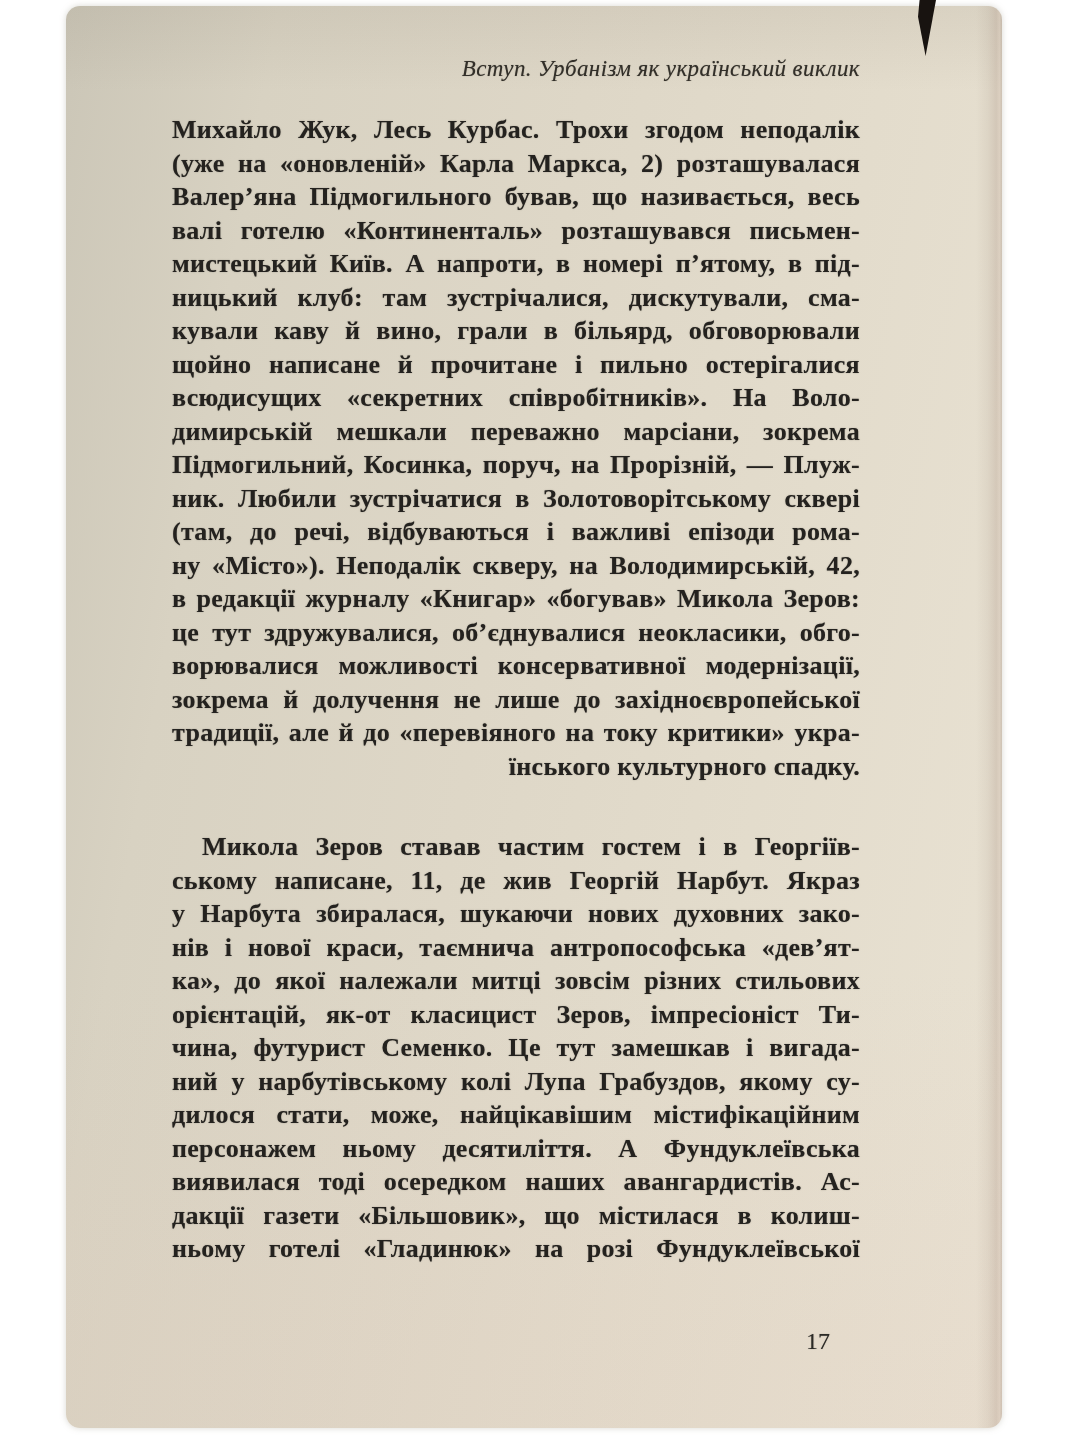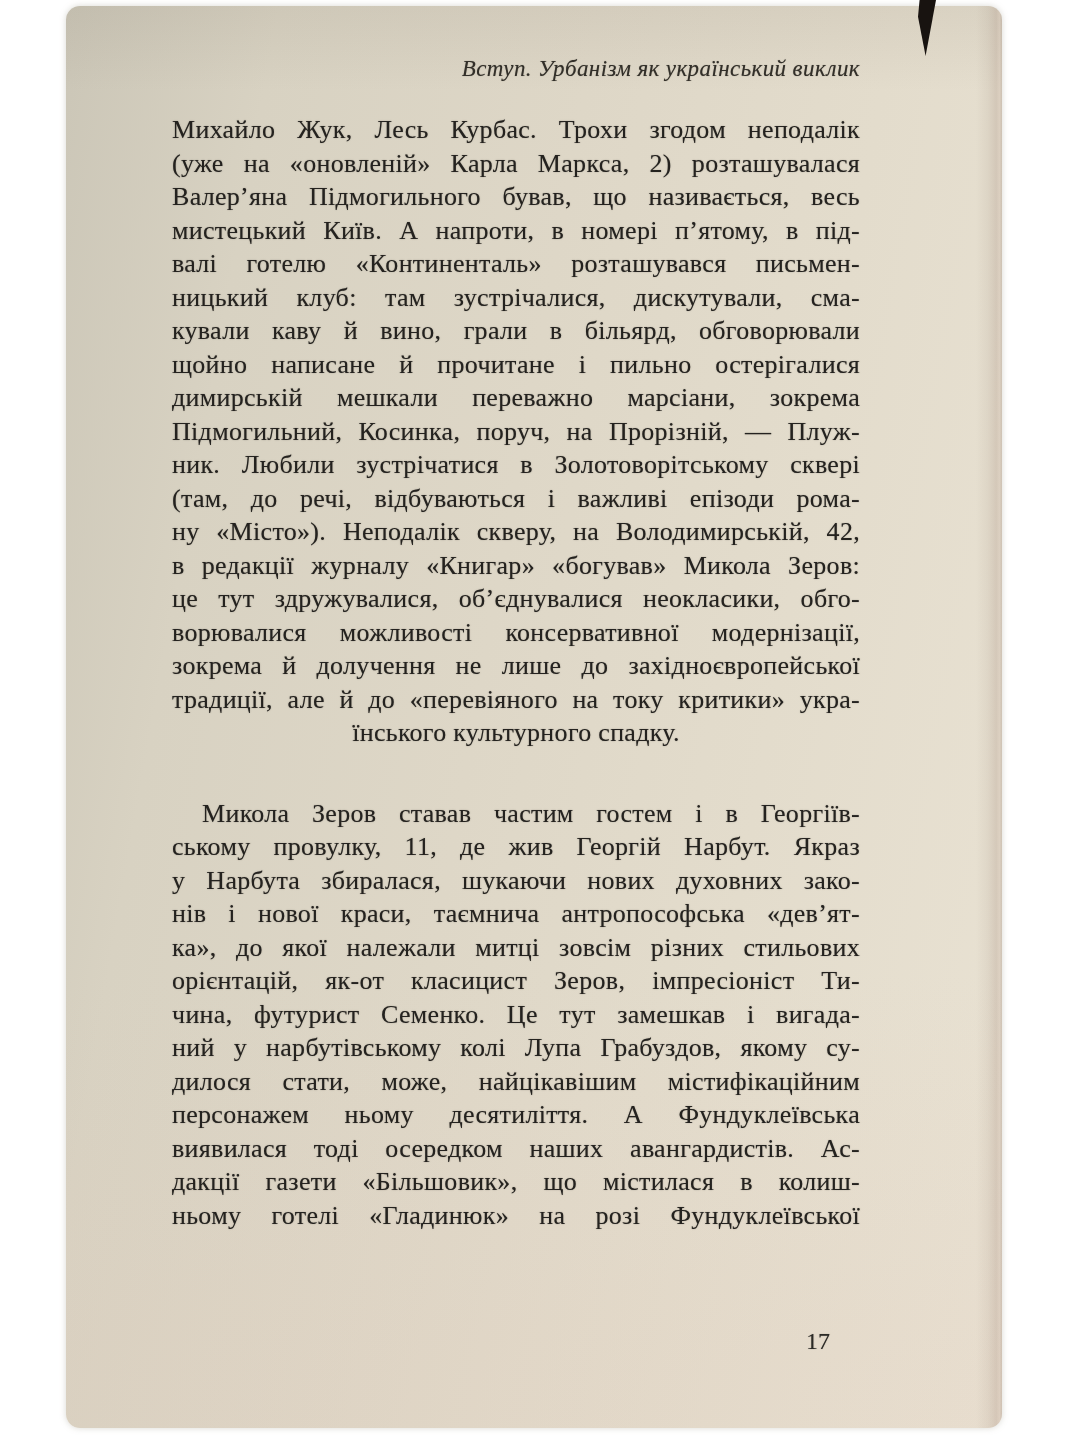--- a/index.html
+++ b/index.html
@@ -77,33 +77,33 @@
     position: absolute;
     top: 107px;
     left: 106px;
     width: 688px;
     font-size: 26px;
     line-height: 33.5px;
     letter-spacing: 0.3px;
     color: #24221f;
     text-shadow: 0 0 1.2px rgba(60,55,48,0.5);
   }
-  .body-text .line { width: 100%; }
+  .body-text .line { width: 100%; font-weight: bold; }
   .body-text .line.justify {
     text-align: justify;
     text-align-last: justify;
   }
   .body-text .line.indent {
     text-align: justify;
     text-align-last: justify;
     text-indent: 30px;
     margin-top: 47px;
   }
   .body-text .line.left {
-    text-align: center;
+    text-align: right;
   }
   .page-number {
     position: absolute;
     top: 1322px;
     left: 76px;
     width: 688px;
     text-align: right;
     font-size: 24px;
     color: #2b2a26;
     text-shadow: 0 0 1px rgba(70,64,55,0.5);
@@ -112,38 +112,39 @@
 </head>
 <body>
 
 <div class="photo">
   <div class="page">
     <div class="running-header">Вступ. Урбанізм як український виклик</div>
     <div class="body-text" id="body-text">
         <div class="line justify">Михайло Жук, Лесь Курбас. Трохи згодом неподалік</div>
         <div class="line justify">(уже на «оновленій» Карла Маркса, 2) розташувалася</div>
         <div class="line justify">Валер’яна Підмогильного бував, що називається, весь</div>
+        <div class="line justify">валі готелю «Континенталь» розташувався письмен-</div>
         <div class="line justify">мистецький Київ. А напроти, в номері п’ятому, в під-</div>
-        <div class="line justify">валі готелю «Континенталь» розташувався письмен-</div>
         <div class="line justify">ницький клуб: там зустрічалися, дискутували, сма-</div>
         <div class="line justify">кували каву й вино, грали в більярд, обговорювали</div>
         <div class="line justify">щойно написане й прочитане і пильно остерігалися</div>
+        <div class="line justify">всюдисущих «секретних співробітників». На Воло-</div>
         <div class="line justify">димирській мешкали переважно марсіани, зокрема</div>
         <div class="line justify">Підмогильний, Косинка, поруч, на Прорізній, — Плуж-</div>
         <div class="line justify">ник. Любили зустрічатися в Золотоворітському сквері</div>
         <div class="line justify">(там, до речі, відбуваються і важливі епізоди рома-</div>
         <div class="line justify">ну «Місто»). Неподалік скверу, на Володимирській, 42,</div>
         <div class="line justify">в редакції журналу «Книгар» «богував» Микола Зеров:</div>
         <div class="line justify">це тут здружувалися, об’єднувалися неокласики, обго-</div>
         <div class="line justify">ворювалися можливості консервативної модернізації,</div>
         <div class="line justify">зокрема й долучення не лише до західноєвропейської</div>
         <div class="line justify">традиції, але й до «перевіяного на току критики» укра-</div>
         <div class="line left">їнського культурного спадку.</div>
         <div class="line indent">Микола Зеров ставав частим гостем і в Георгіїв-</div>
-        <div class="line justify">ському провулку, 11, де жив Георгій Нарбут. Якраз</div>
+        <div class="line justify">ському написане, 11, де жив Георгій Нарбут. Якраз</div>
         <div class="line justify">у Нарбута збиралася, шукаючи нових духовних зако-</div>
         <div class="line justify">нів і нової краси, таємнича антропософська «дев’ят-</div>
         <div class="line justify">ка», до якої належали митці зовсім різних стильових</div>
         <div class="line justify">орієнтацій, як-от класицист Зеров, імпресіоніст Ти-</div>
         <div class="line justify">чина, футурист Семенко. Це тут замешкав і вигада-</div>
         <div class="line justify">ний у нарбутівському колі Лупа Грабуздов, якому су-</div>
         <div class="line justify">дилося стати, може, найцікавішим містифікаційним</div>
         <div class="line justify">персонажем ньому десятиліття. А Фундуклеївська</div>
         <div class="line justify">виявилася тоді осередком наших авангардистів. Ас-</div>
         <div class="line justify">дакції газети «Більшовик», що містилася в колиш-</div>

